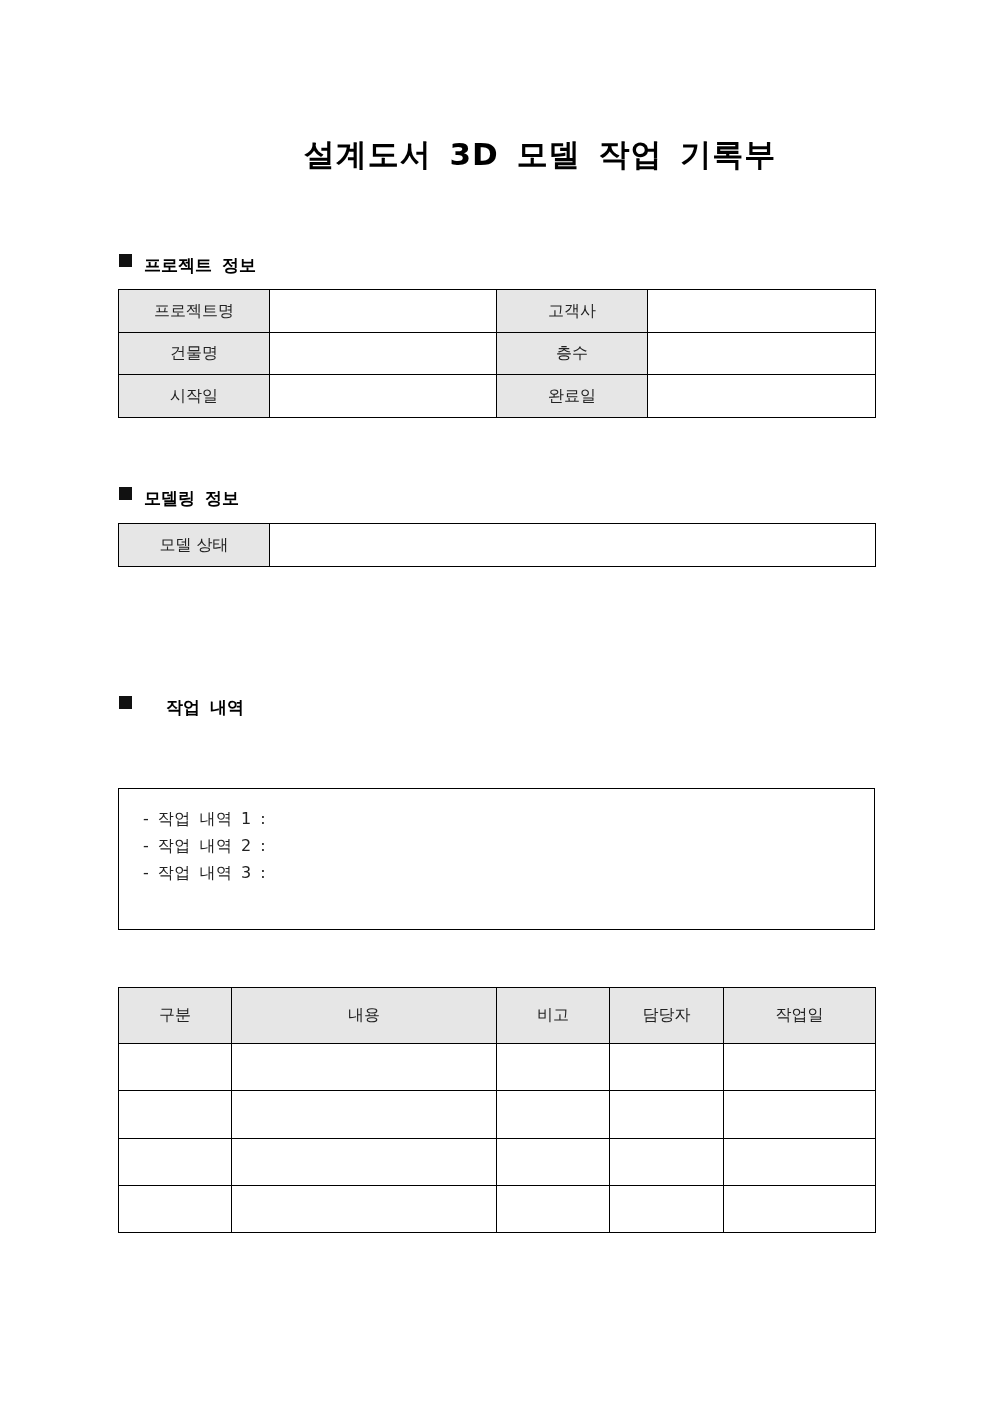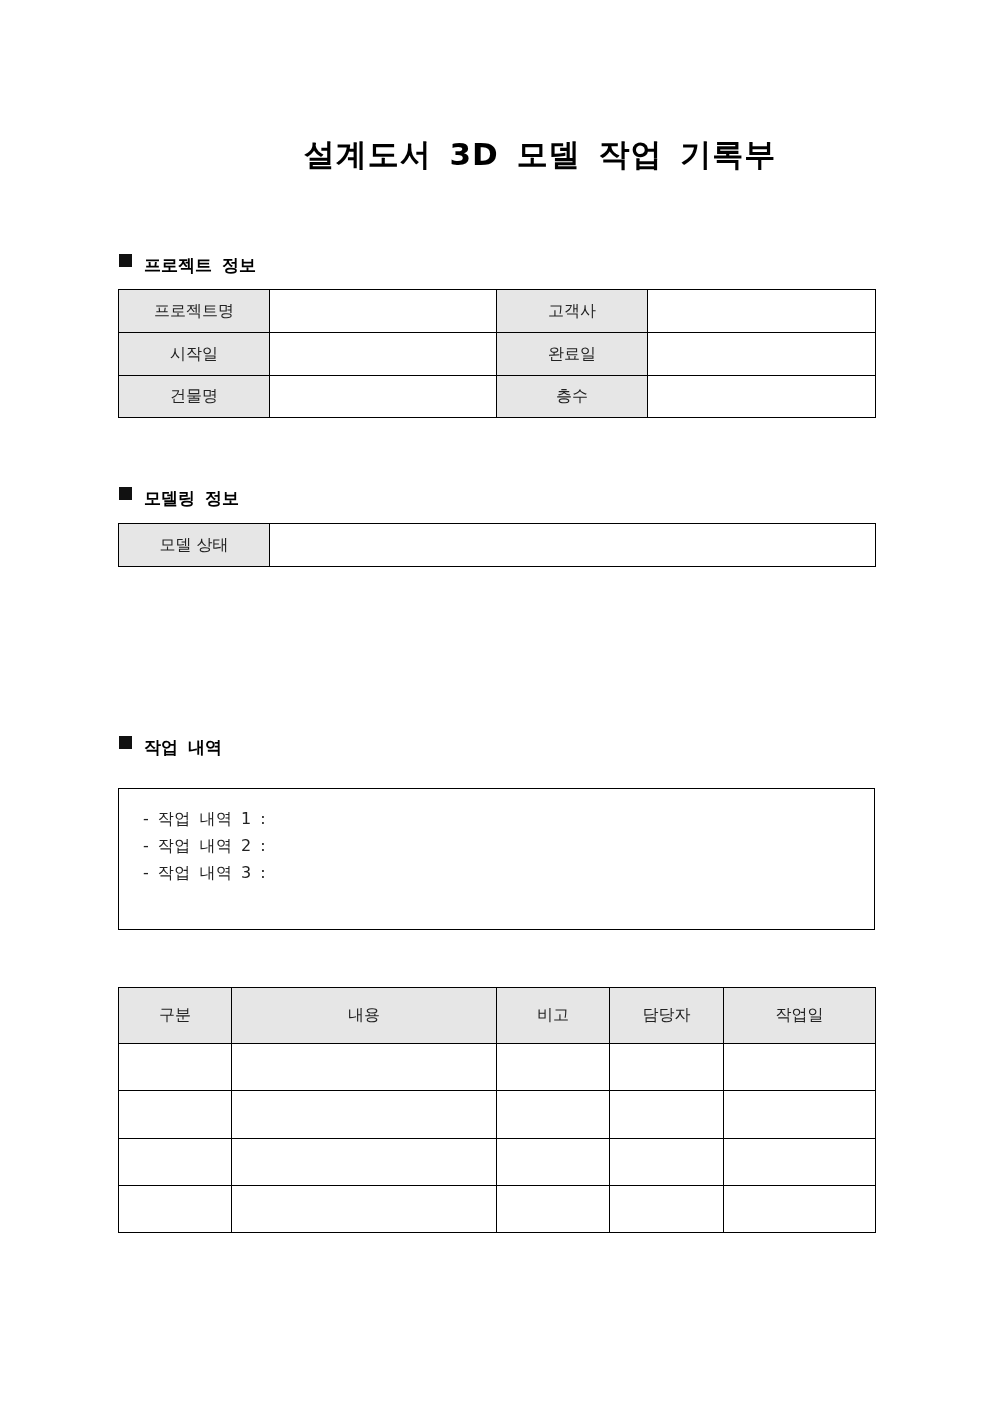--- a/index.html
+++ b/index.html
@@ -31,30 +31,30 @@
       <col style="width:151px">
       <col style="width:228px">
     </colgroup>
   <tbody>
       <tr style="height:43px">
     <td class="label">프로젝트명</td>
     <td class="value"></td>
     <td class="label">고객사</td>
     <td class="value"></td>
   </tr>
+  <tr style="height:42px">
+    <td class="label">건물명</td>
+    <td class="value"></td>
+    <td class="label">층수</td>
+    <td class="value"></td>
+  </tr>
   <tr style="height:43px">
     <td class="label">시작일</td>
     <td class="value"></td>
     <td class="label">완료일</td>
-    <td class="value"></td>
-  </tr>
-  <tr style="height:42px">
-    <td class="label">건물명</td>
-    <td class="value"></td>
-    <td class="label">층수</td>
     <td class="value"></td>
   </tr>
 </tbody>
   </table>
 
 <div class="section-heading" style="top:487px;">
   <span class="sq"></span>
   <span>모델링 정보</span>
 </div>
 
@@ -66,21 +66,21 @@
       <col style="width:228px">
     </colgroup>
   <tbody>
   <tr style="height:43px">
     <td class="label">모델 상태</td>
     <td class="value" colspan="3"></td>
   </tr>
 </tbody>
   </table>
 
-<div class="section-heading" style="top:736px;">
+<div class="section-heading" style="top:696px;gap:22px;">
   <span class="sq"></span>
   <span>작업 내역</span>
 </div>
 
 <div class="work-box">
   <div class="work-line" style="top:20px;">- 작업 내역 1 :</div>
   <div class="work-line" style="top:47px;">- 작업 내역 2 :</div>
   <div class="work-line" style="top:74px;">- 작업 내역 3 :</div>
 </div>
 

